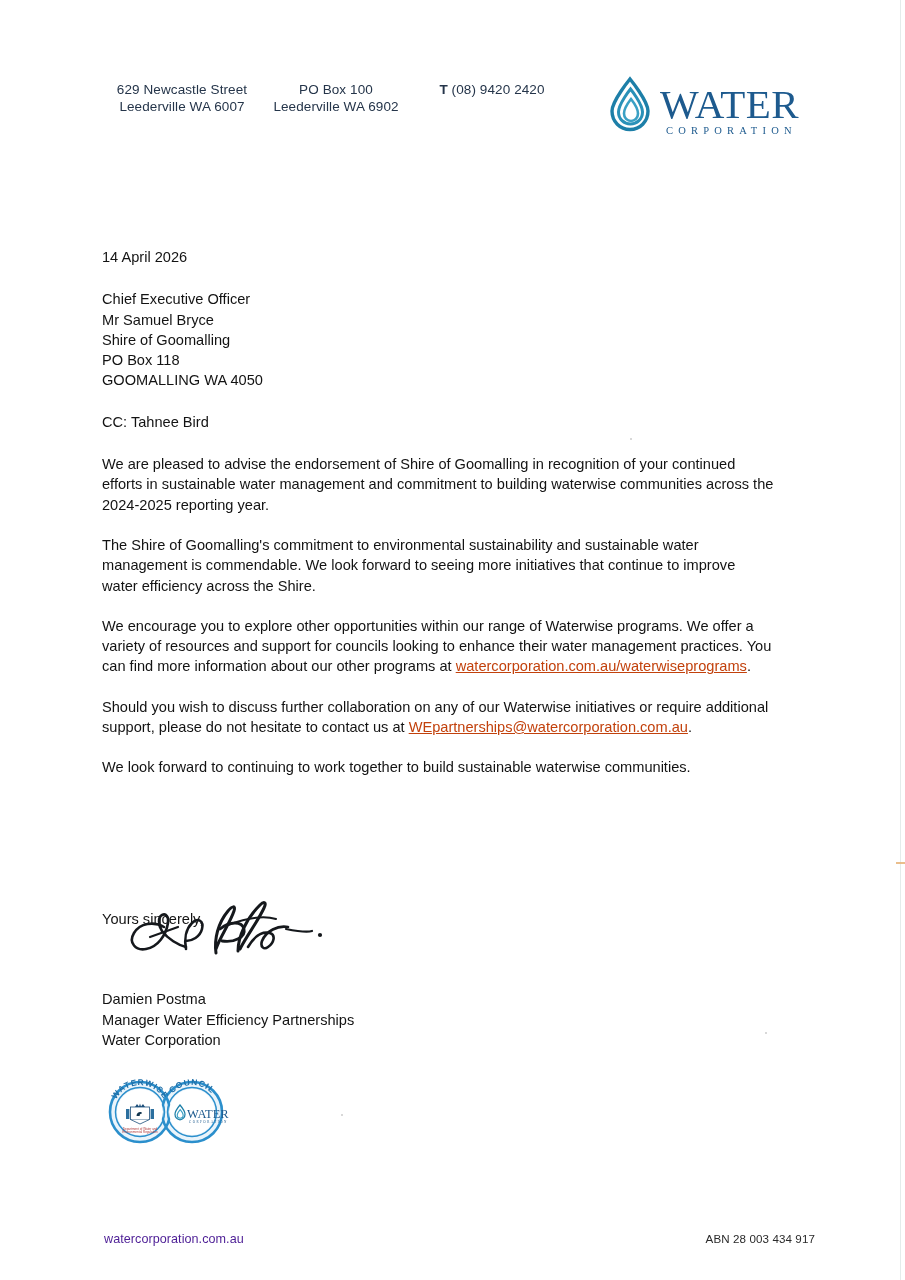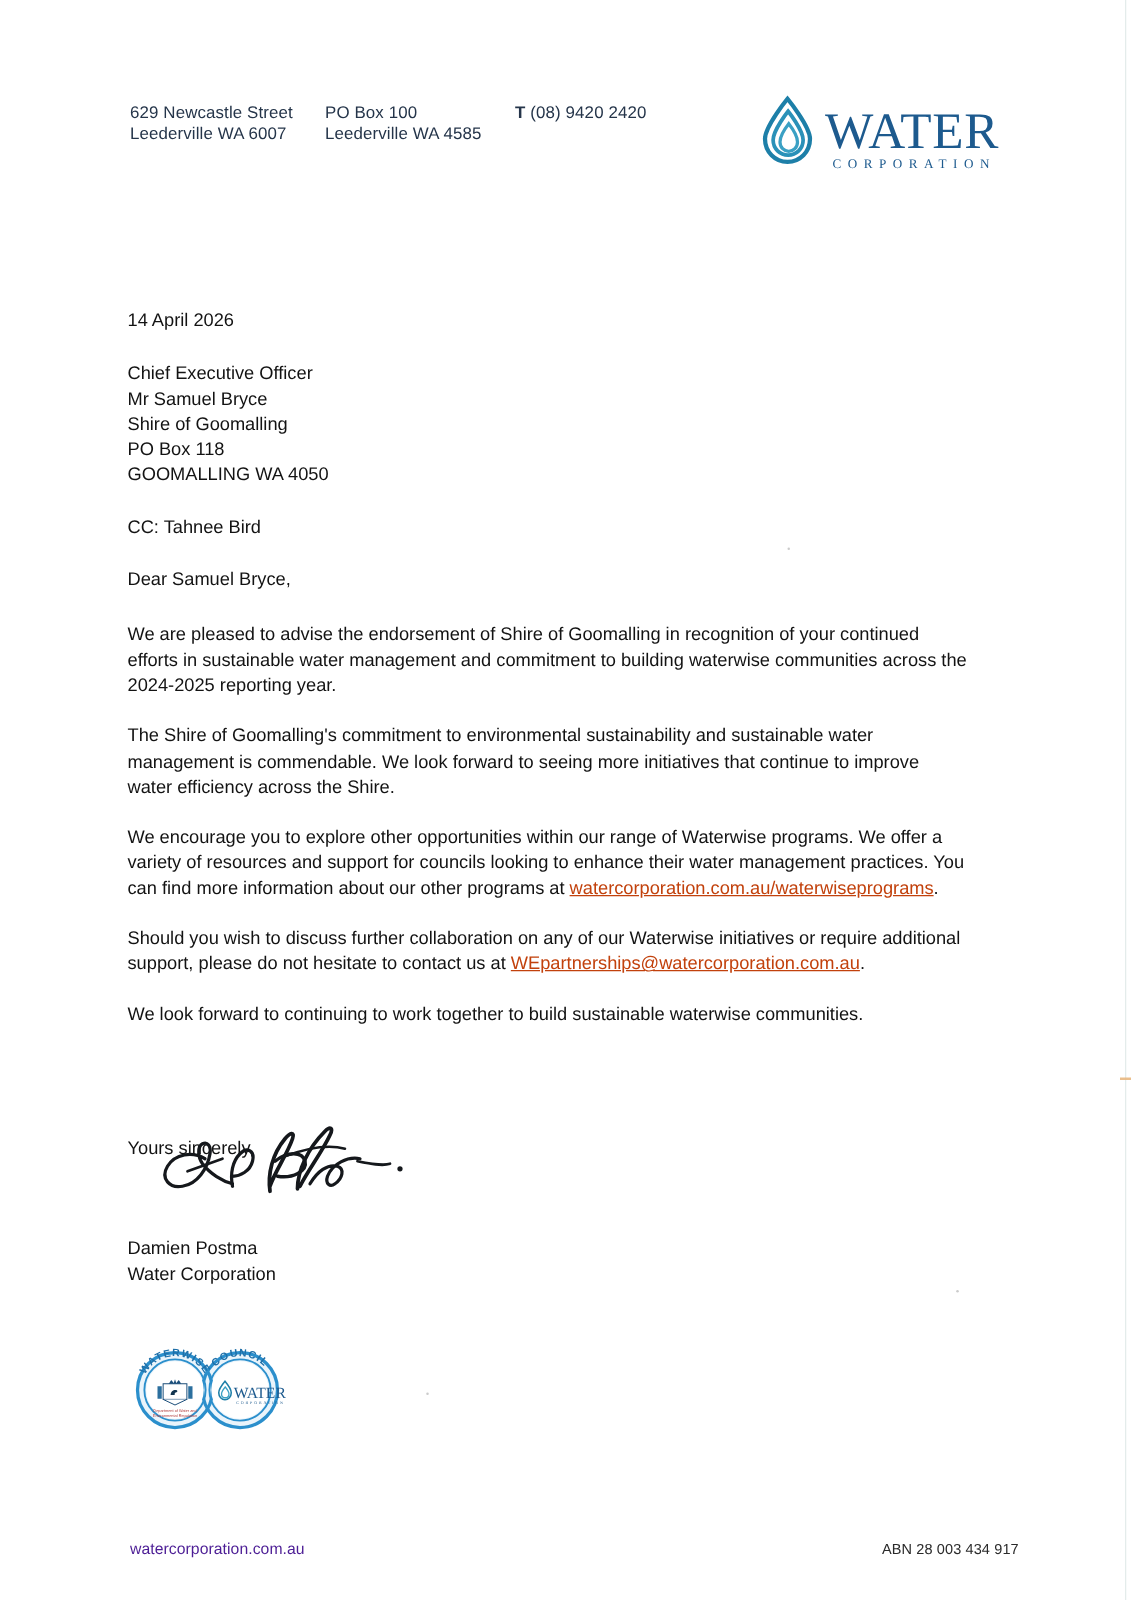--- a/index.html
+++ b/index.html
@@ -63,21 +63,21 @@
   }
   .contact-col {
     font-size: 13.5px;
     line-height: 16.5px;
     color: #25354a;
     letter-spacing: 0.1px;
   }
   .col-street { width: 156px; }
   .col-pobox  { width: 152px; }
   .col-phone  { width: 160px; }
-  .contact-col .line { white-space: nowrap; }
+  .contact-col .line { white-space: nowrap; text-align: center; }
   .phone-label { font-weight: bold; }
 
   
   .wc-logo {
     position: absolute;
     right: 0;
     top: -8px;
     width: 212px;
     height: 68px;
   }
@@ -176,21 +176,21 @@
 
   <div class="letterhead">
 
     <div class="contact-cols">
       <div class="contact-col col-street">
         <div class="line">629 Newcastle Street</div>
         <div class="line">Leederville WA 6007</div>
       </div>
       <div class="contact-col col-pobox">
         <div class="line">PO Box 100</div>
-        <div class="line">Leederville WA 4585</div>
+        <div class="line">Leederville WA 6902</div>
       </div>
       <div class="contact-col col-phone">
         <div class="line"><span class="phone-label">T</span> <span>(08) 9420 2420</span></div>
       </div>
     </div>
 
     <div class="wc-logo">
       <svg viewBox="0 0 212 68" xmlns="http://www.w3.org/2000/svg" aria-hidden="true">
 
         <g fill="none" stroke="#1d7fa8" stroke-width="3.4">
@@ -217,21 +217,20 @@
     <div class="addr-block">
       <span class="line">Chief Executive Officer</span>
       <span class="line">Mr Samuel Bryce</span>
       <span class="line">Shire of Goomalling</span>
       <span class="line">PO Box 118</span>
       <span class="line">GOOMALLING WA 4050</span>
     </div>
 
     <p class="cc-line">CC: Tahnee Bird</p>
 
-    <p class="salutation">Dear Samuel Bryce,</p>
 
 
     <p class="para">We are pleased to advise the endorsement of Shire of Goomalling in recognition of your continued efforts in sustainable water management and commitment to building waterwise communities across the 2024-2025 reporting year.</p>
 
     <p class="para">The Shire of Goomalling's commitment to environmental sustainability and sustainable water management is commendable. We look forward to seeing more initiatives that continue to improve water efficiency across the Shire.</p>
 
     <p class="para"><span>We encourage you to explore other opportunities within our range of Waterwise programs. We offer a variety of resources and support for councils looking to enhance their water management practices. You can find more information about our other programs at </span><a class="doclink" href="#">watercorporation.com.au/waterwiseprograms</a><span>.</span></p>
 
     <p class="para"><span>Should you wish to discuss further collaboration on any of our Waterwise initiatives or require additional support, please do not hesitate to contact us at </span><a class="doclink" href="#">WEpartnerships@watercorporation.com.au</a><span>.</span></p>
 
@@ -261,20 +260,21 @@
           <path d="M128 50 C134 40 142 34 150 36 C156 38 154 46 148 50 C144 53 140 50 142 44 C146 34 158 28 168 30" stroke-width="2.6"></path>
 
           <path d="M166 32 C176 34 186 36 192 34" stroke-width="2.2"></path>
         </g>
         <circle cx="200" cy="38" r="2.1" fill="#15181c"></circle>
       </svg>
     </div>
 
     <div class="signer-block">
       <span class="line">Damien Postma</span>
+      <span class="line">Manager Water Efficiency Partnerships</span>
       <span class="line">Water Corporation</span>
     </div>
   </div>
 
   <div class="ww-badge">
     <svg viewBox="0 0 132 76" xmlns="http://www.w3.org/2000/svg" aria-hidden="true">
       <defs>
         <path id="arcLeft" d="M 13 40 A 27 27 0 0 1 67 40"></path>
         <path id="arcRight" d="M 65 40 A 27 27 0 0 1 119 40"></path>
       </defs>

